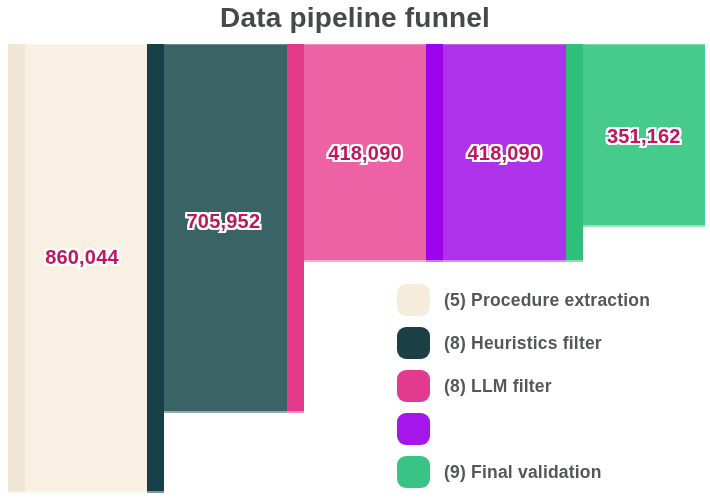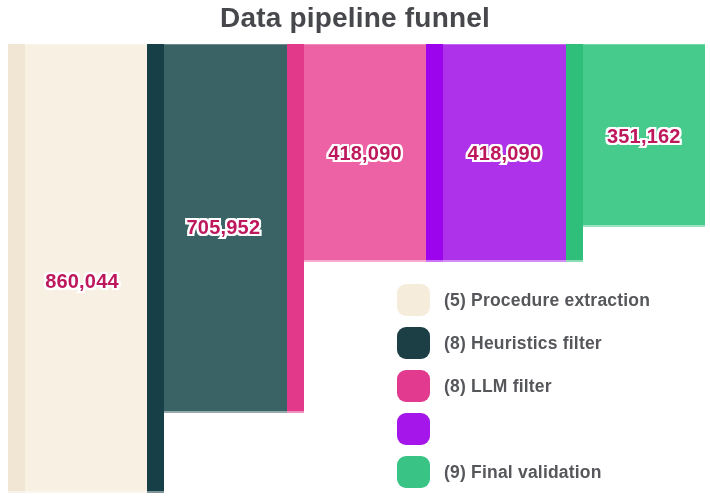--- a/index.html
+++ b/index.html
@@ -45,24 +45,24 @@
 </style>
 </head>
 <body>
 
 <div class="canvas">
   <h1 class="chart-title">Data pipeline funnel</h1>
 
   <div class="plot" id="plot">
       <div class="bar edge" style="left: 0px; top: 0px; width: 17px; height: 449px; background: rgb(240, 230, 211);"></div>
       <div class="bar main" style="left: 17px; top: 0px; width: 122.4px; height: 449px; background: rgb(247, 240, 227);"></div>
-      <div class="value-label" style="left: 17px; width: 114px; top: 226px;">860,044</div>
+      <div class="value-label" style="left: 17px; width: 114px; top: 202px;">860,044</div>
       <div class="bar edge" style="left: 139.4px; top: 0px; width: 17px; height: 449px; background: rgb(22, 63, 71);"></div>
       <div class="bar main" style="left: 156.4px; top: 0px; width: 122.4px; height: 368.554px; background: rgb(58, 99, 102);"></div>
-      <div class="value-label" style="left: 156.4px; width: 118px; top: 172px;">705,952</div>
+      <div class="value-label" style="left: 156.4px; width: 118px; top: 166px;">705,952</div>
       <div class="bar edge" style="left: 278.8px; top: 0px; width: 17px; height: 368.554px; background: rgb(226, 57, 139);"></div>
       <div class="bar main" style="left: 295.8px; top: 0px; width: 122.4px; height: 218.271px; background: rgb(237, 98, 164);"></div>
       <div class="value-label" style="left: 295.8px; width: 122.4px; top: 98.1354px;">418,090</div>
       <div class="bar edge" style="left: 418.2px; top: 0px; width: 17px; height: 218.271px; background: rgb(157, 4, 238);"></div>
       <div class="bar main" style="left: 435.2px; top: 0px; width: 122.4px; height: 218.271px; background: rgb(174, 50, 233);"></div>
       <div class="value-label" style="left: 435.2px; width: 122.4px; top: 98.1354px;">418,090</div>
       <div class="bar edge" style="left: 557.6px; top: 0px; width: 17px; height: 218.271px; background: rgb(48, 191, 122);"></div>
       <div class="bar main" style="left: 574.6px; top: 0px; width: 122.4px; height: 183.33px; background: rgb(71, 203, 141);"></div>
       <div class="value-label" style="left: 574.6px; width: 122.4px; top: 80.6649px;">351,162</div>
     </div>

